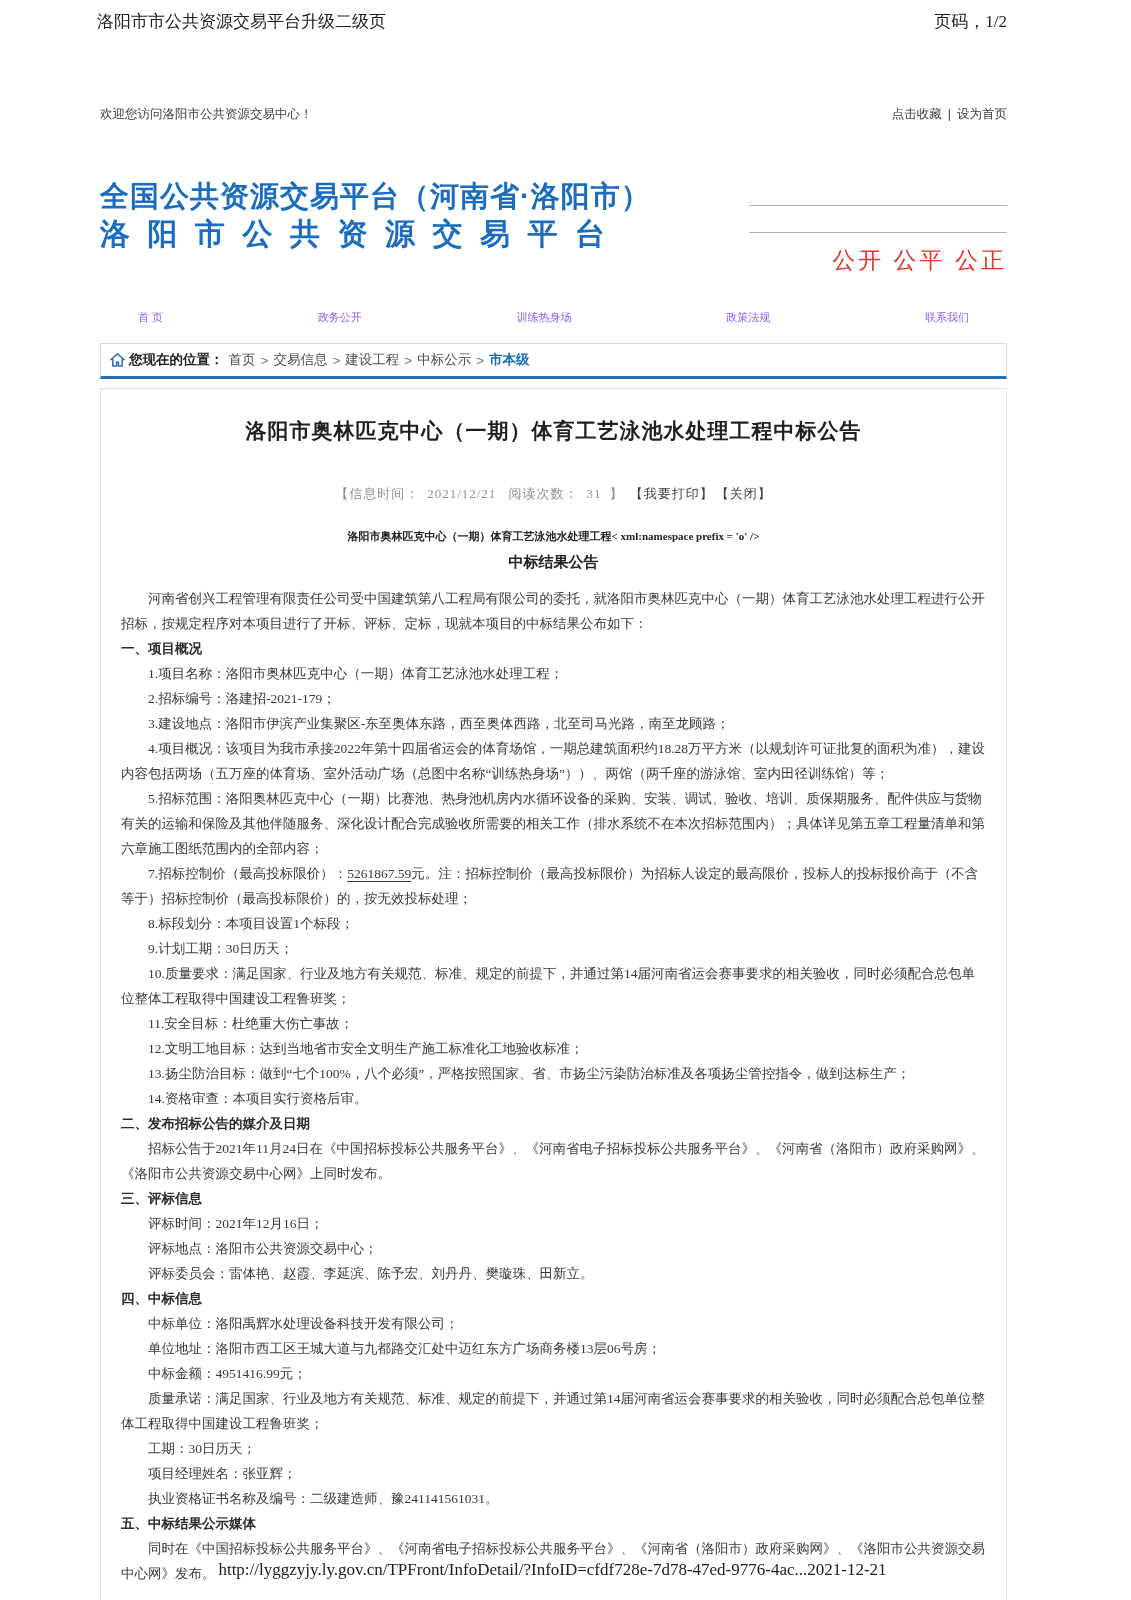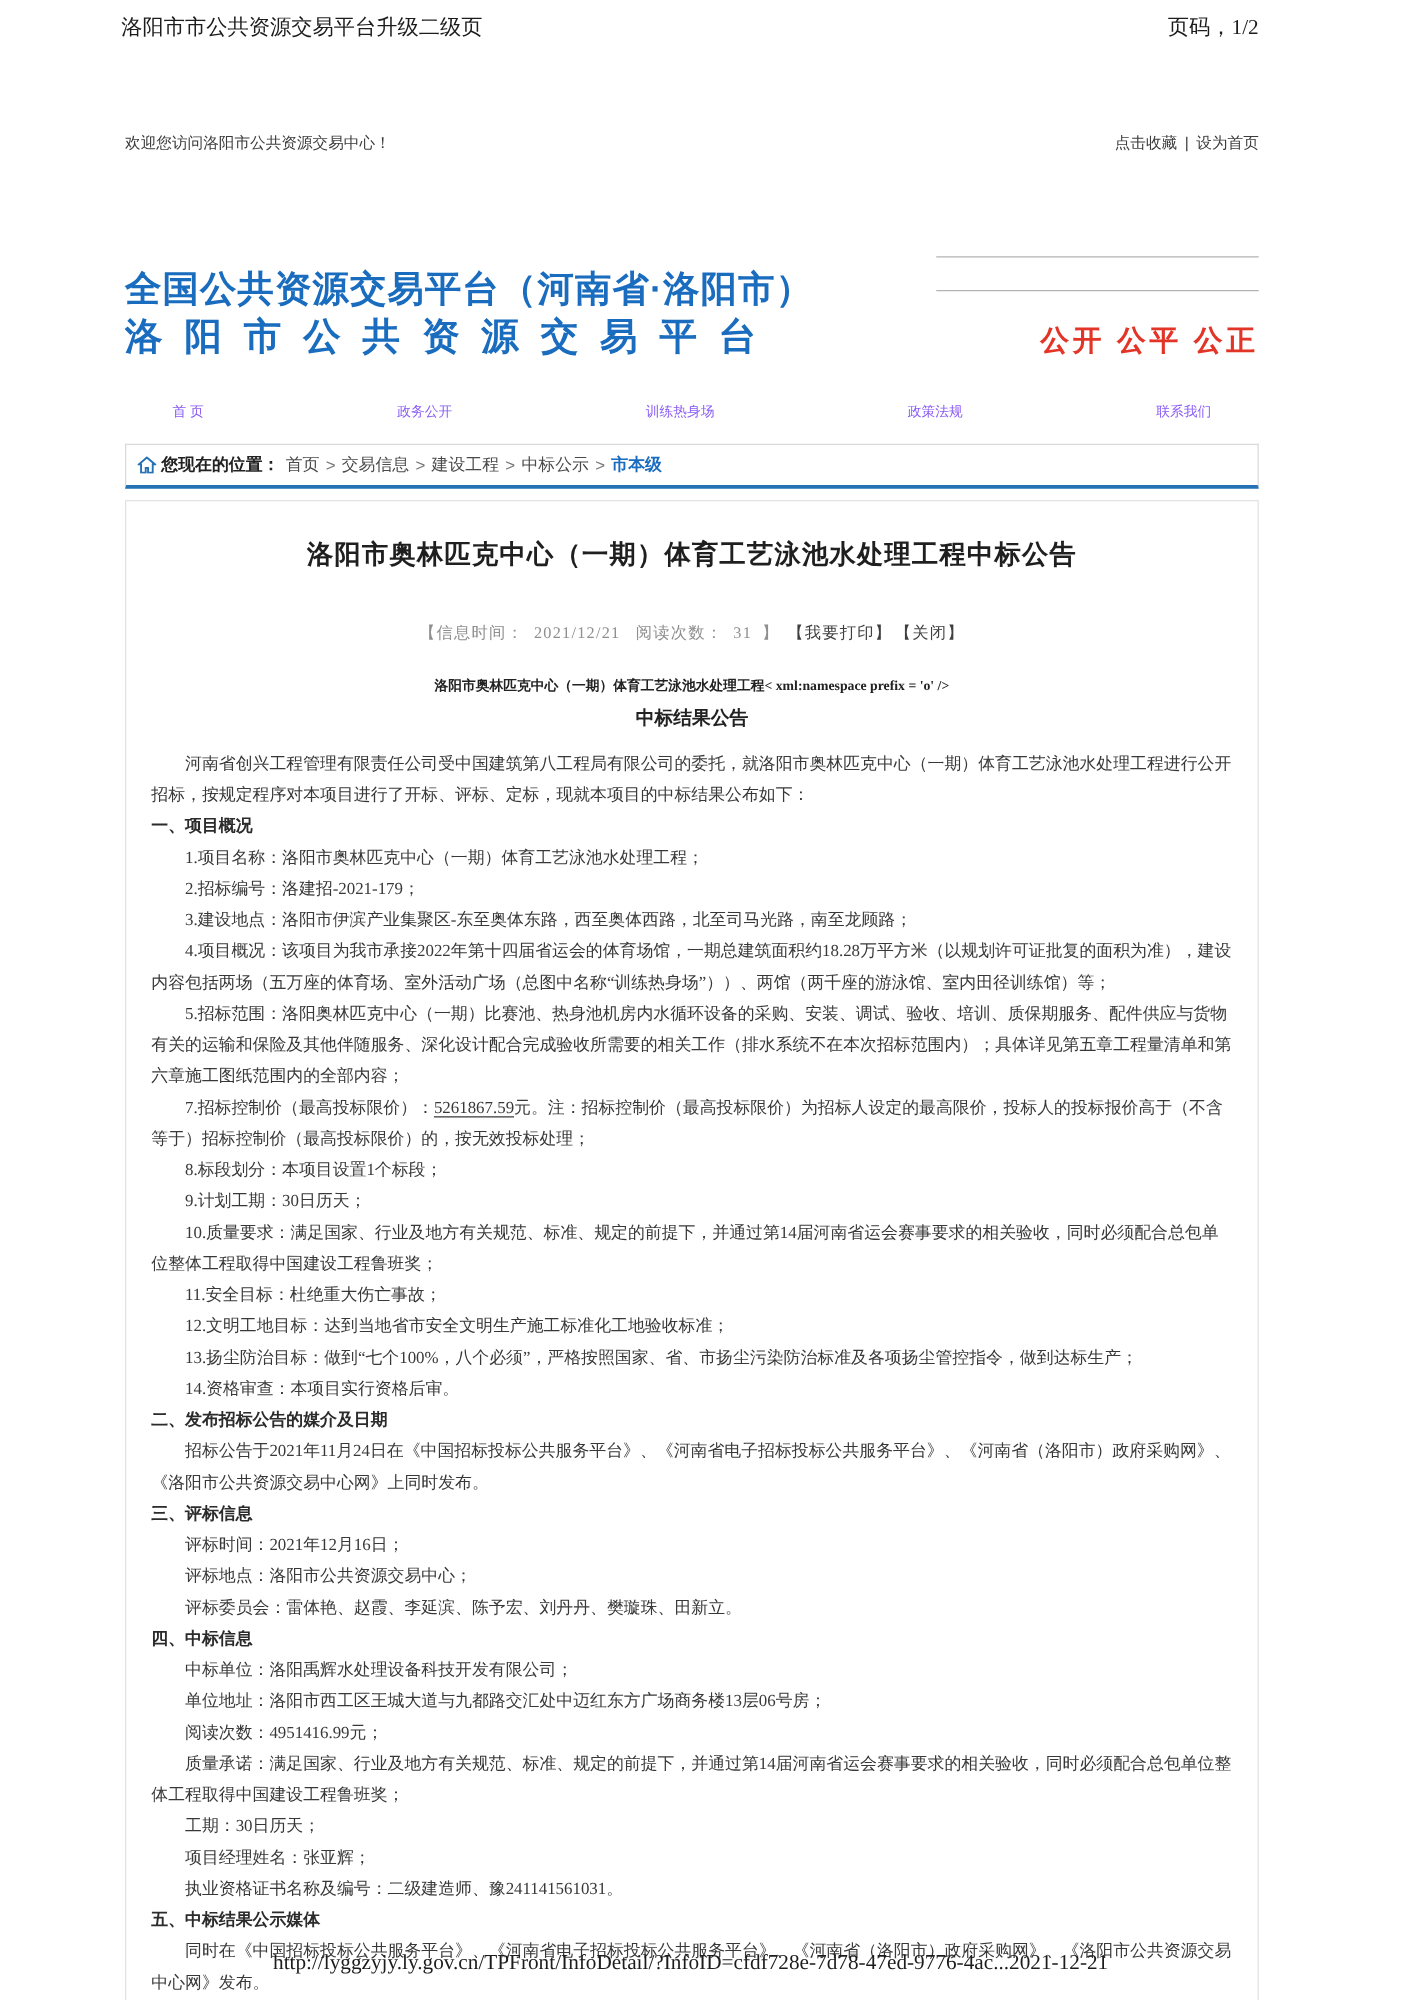--- a/index.html
+++ b/index.html
@@ -22,31 +22,31 @@
   }
   
   .page { position:absolute; top:106px; left:100px; width:907px; }
   .topbar {
     display:flex; justify-content:space-between; align-items:center;
     font-size:12.5px; color:#3c3c3c; padding-bottom:8px;
   }
   .topbar .right a { color:#3c3c3c; text-decoration:none; cursor:pointer; }
   .topbar .sep { margin:0 6px; color:#3c3c3c; }
 
-  .banner { margin-top:22px; display:flex; align-items:flex-end;gap:34px; }
+  .banner { margin-top:22px; display:flex; align-items:center;gap:34px; }
   .banner-left { line-height:37px; }
   .banner-line { font-weight:bold; color:#1a6cbe; white-space:nowrap; }
   .b1 { font-size:29px; letter-spacing:1px; }
   .b2 { font-size:30px; letter-spacing:17.5px; }
   .b3 { font-size:30px; letter-spacing:4.5px; }
   .banner-right { margin-left:auto; width:258px; padding-top:26px; }
   .uline { height:27px; border-bottom:1px solid #b3b3b3; }
   .slogan {
-    margin-top:24px; text-align:right; color:#e23528;
-    font-size:23px; font-weight:bold; letter-spacing:3px; white-space:nowrap;
+    margin-top:12px; text-align:right; color:#e23528;
+    font-size:23px; font-weight:normal; letter-spacing:3px; white-space:nowrap;
   }
 
   .mainnav {
     margin-top:28px; display:flex; justify-content:space-between;
     padding:6px 38px; font-size:11px; font-weight:normal; color:#8b5cf6;
   }
   .mainnav .nav-item { cursor:pointer; white-space:nowrap; }
 
   .breadcrumb {
     margin-top:12px; border:1px solid #d9d9d9; border-bottom:3px solid #2471b5;
@@ -169,21 +169,21 @@
         <div class="para">14.资格审查：本项目实行资格后审。</div>
         <div class="sec-heading">二、发布招标公告的媒介及日期</div>
         <div class="para">招标公告于2021年11月24日在《中国招标投标公共服务平台》、《河南省电子招标投标公共服务平台》、《河南省（洛阳市）政府采购网》、《洛阳市公共资源交易中心网》上同时发布。</div>
         <div class="sec-heading">三、评标信息</div>
         <div class="para">评标时间：2021年12月16日；</div>
         <div class="para">评标地点：洛阳市公共资源交易中心；</div>
         <div class="para">评标委员会：雷体艳、赵霞、李延滨、陈予宏、刘丹丹、樊璇珠、田新立。</div>
         <div class="sec-heading">四、中标信息</div>
         <div class="para">中标单位：洛阳禹辉水处理设备科技开发有限公司；</div>
         <div class="para">单位地址：洛阳市西工区王城大道与九都路交汇处中迈红东方广场商务楼13层06号房；</div>
-        <div class="para">阅读次数：4951416.99元；</div>
+        <div class="para">中标金额：4951416.99元；</div>
         <div class="para">质量承诺：满足国家、行业及地方有关规范、标准、规定的前提下，并通过第14届河南省运会赛事要求的相关验收，同时必须配合总包单位整体工程取得中国建设工程鲁班奖；</div>
         <div class="para">工期：30日历天；</div>
         <div class="para">项目经理姓名：张亚辉；</div>
         <div class="para">执业资格证书名称及编号：二级建造师、豫241141561031。</div>
         <div class="sec-heading">五、中标结果公示媒体</div>
         <div class="para">同时在《中国招标投标公共服务平台》、《河南省电子招标投标公共服务平台》、《河南省（洛阳市）政府采购网》、《洛阳市公共资源交易中心网》发布。</div>
       </div>
   </div>
 </div>
 

